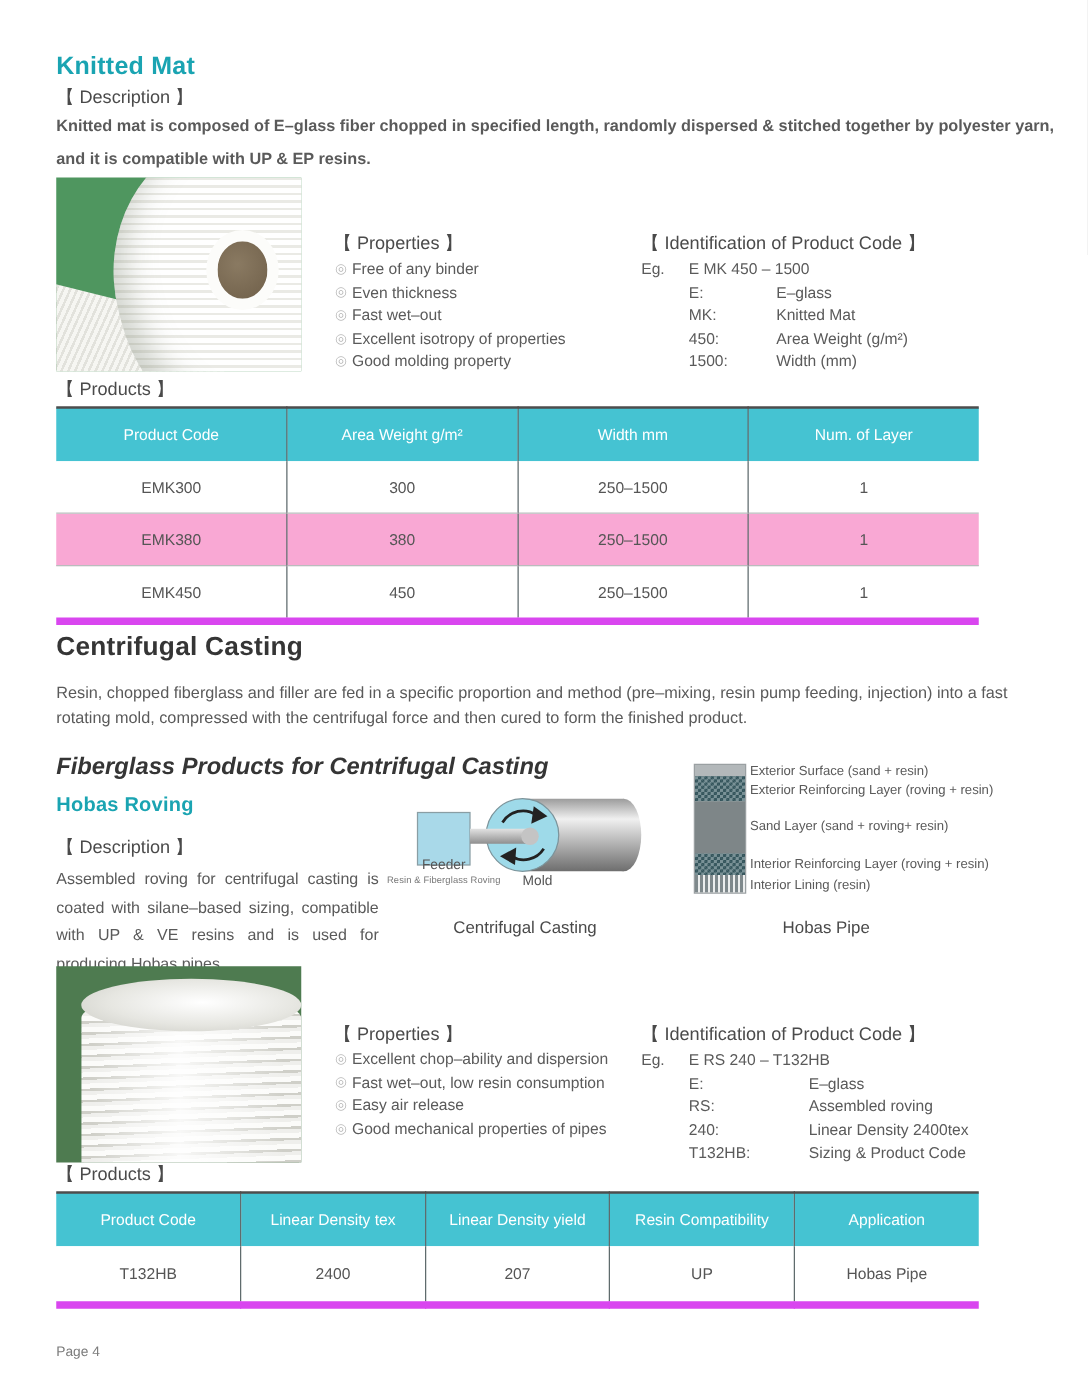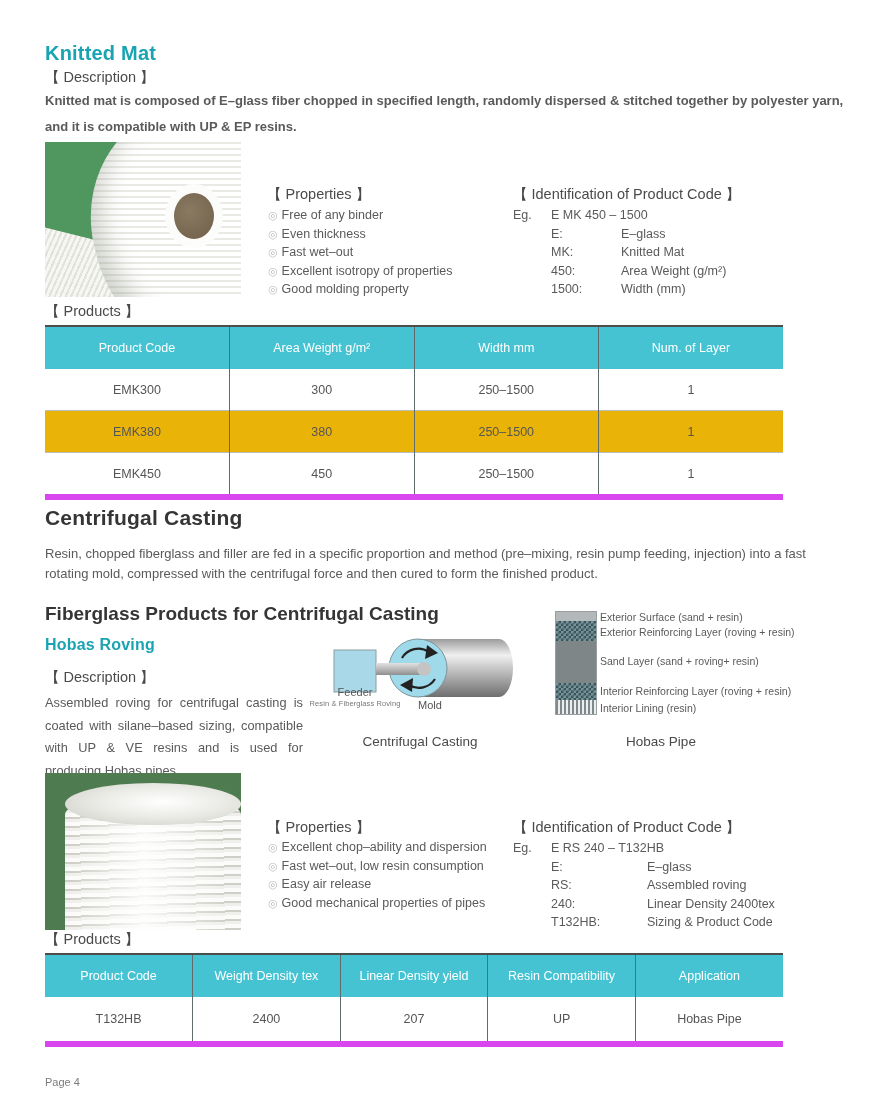--- a/index.html
+++ b/index.html
@@ -1,42 +1,42 @@
 <!DOCTYPE html>
 <html><head>
 <meta charset="utf-8">
 <style>
   html,body{margin:0;padding:0;background:#e9e9e9;}
   .page{position:relative;width:870px;height:1120px;background:#ffffff;margin:0 auto;
         font-family:"Liberation Sans", sans-serif;color:#555;overflow:hidden;}
   .abs{position:absolute;}
   .title-teal{color:#1aa4b2;font-weight:bold;font-size:20px;letter-spacing:.2px;}
   .title-dark{color:#353535;font-weight:bold;font-size:21px;letter-spacing:.2px;}
-  .subtitle-dark{color:#353535;font-weight:bold;font-size:19px;}
+  .subtitle-dark{color:#353535;font-weight:bold;font-size:19px;font-style:italic;}
   .bracket-head{color:#4a4a4a;font-size:14.5px;}
   .body-text{font-size:13px;color:#5a5a5a;line-height:26px;}
 
   
   .prop-item{display:flex;align-items:flex-start;line-height:18.6px;font-size:12.5px;color:#5a5a5a;}
   .bullet{color:#b9b9b9;font-size:11px;margin-right:4px;line-height:18.6px;}
 
   
   .id-row{display:flex;line-height:18.6px;font-size:12.5px;color:#5a5a5a;}
   .id-code{width:70px;flex:none;}
   .id-code.wide{width:96px;}
 
   
   table.prod{border-collapse:collapse;table-layout:fixed;width:738px;
              border-top:2px solid #4d4d4d;border-bottom:6px solid #d946ef;
              font-size:12.5px;}
   table.prod th{background:#45c3d2;color:#ffffff;font-weight:normal;height:40px;text-align:center;}
   table.prod td{height:39px;text-align:center;color:#555;background:#fff;}
   table.prod th + th, table.prod td + td{border-left:1px solid #5f6b6d;}
   table.prod tbody tr + tr td{border-top:1px solid #b9bdbd;}
-  table.prod tr.alt td{background:#eab308;}
+  table.prod tr.alt td{background:#f9a8d4;}
 
   
   .photo1{left:45px;top:142px;width:196px;height:155px;background:#4f965f;overflow:hidden;}
   .mat-strip{position:absolute;left:-30px;top:100px;width:160px;height:130px;
              background:repeating-linear-gradient(100deg,#f6f6f2 0 3px,#e2e2dc 3px 5px);
              transform:rotate(14deg);}
   .roll{position:absolute;left:48px;top:-40px;width:230px;height:250px;border-radius:48% 52% 50% 50%;
         background:repeating-linear-gradient(14deg,#ffffff 0 4px,#eaeae5 4px 6px);
         transform:rotate(-14deg);box-shadow:inset 12px -10px 24px rgba(120,130,110,.35);}
   .core{position:absolute;left:120px;top:42px;width:40px;height:46px;border-radius:50%;
@@ -279,21 +279,21 @@
         </div>
     </div>
   </div>
 
   <div class="abs bracket-head" style="left:45px;top:930px;">【 Products 】</div>
   <div class="abs" style="left:45px;top:953px;">
     <table class="prod">
       <thead>
         <tr>
           <th>Product Code</th>
-          <th>Weight Density  tex</th>
+          <th>Linear Density  tex</th>
           <th>Linear Density yield</th>
           <th>Resin Compatibility</th>
           <th>Application</th>
         </tr>
       </thead>
       <tbody>
         <tr>
           <td style="height:42px;">T132HB</td>
           <td>2400</td>
           <td>207</td>

